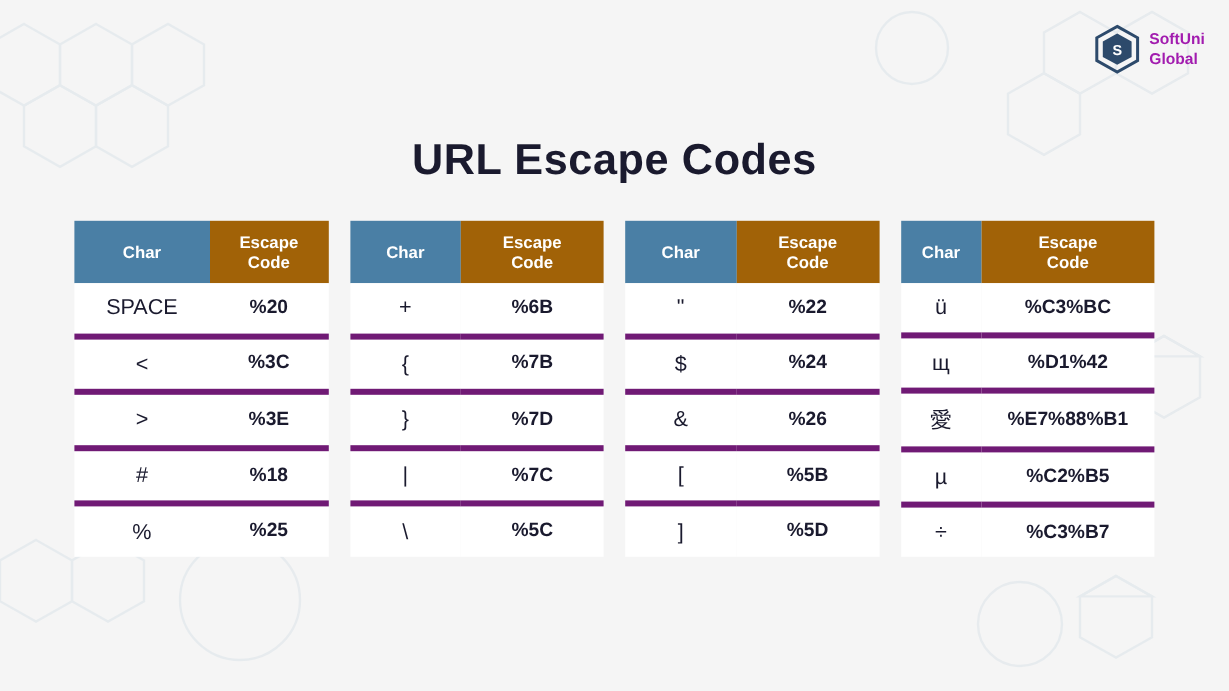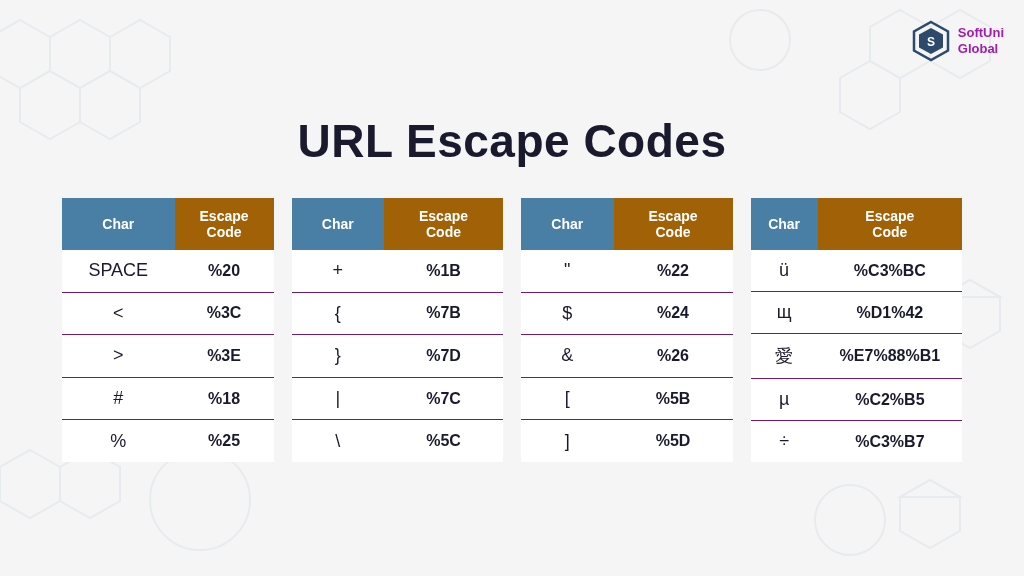--- a/index.html
+++ b/index.html
@@ -31,21 +31,21 @@
 
     .container {
       position: relative;
       z-index: 1;
       width: 960px;
       padding: 20px 30px;
     }
 
     .page-title {
       text-align: center;
-      font-size: 46px;
+      font-size: 36px;
       font-weight: 800;
       color: #1a1a2e;
       margin-bottom: 30px;
       letter-spacing: 0.5px;
     }
 
     .logo {
       position: absolute;
       top: 20px;
       right: 20px;
@@ -92,21 +92,21 @@
     .escape-table th.char-header {
       background: #4a7fa5;
     }
 
     .escape-table td {
       background: #fff;
       padding: 10px 14px;
       text-align: center;
       font-size: 18px;
       color: #1a1a2e;
-      border-bottom: 1px solid #701a75;
+      border-bottom: 5px solid #701a75;
     }
 
     .escape-table tr:last-child td {
       border-bottom: none;
     }
 
     .escape-table td.escape-code {
       font-weight: 700;
       font-size: 16px;
     }
@@ -194,21 +194,21 @@
       <table class="escape-table">
         <thead>
           <tr>
             <th class="char-header">Char</th>
             <th>Escape<br>Code</th>
           </tr>
         </thead>
         <tbody>
           <tr>
             <td>+</td>
-            <td class="escape-code">%1B</td>
+            <td class="escape-code">%6B</td>
           </tr>
           <tr>
             <td>{</td>
             <td class="escape-code">%7B</td>
           </tr>
           <tr>
             <td>}</td>
             <td class="escape-code">%7D</td>
           </tr>
           <tr>

